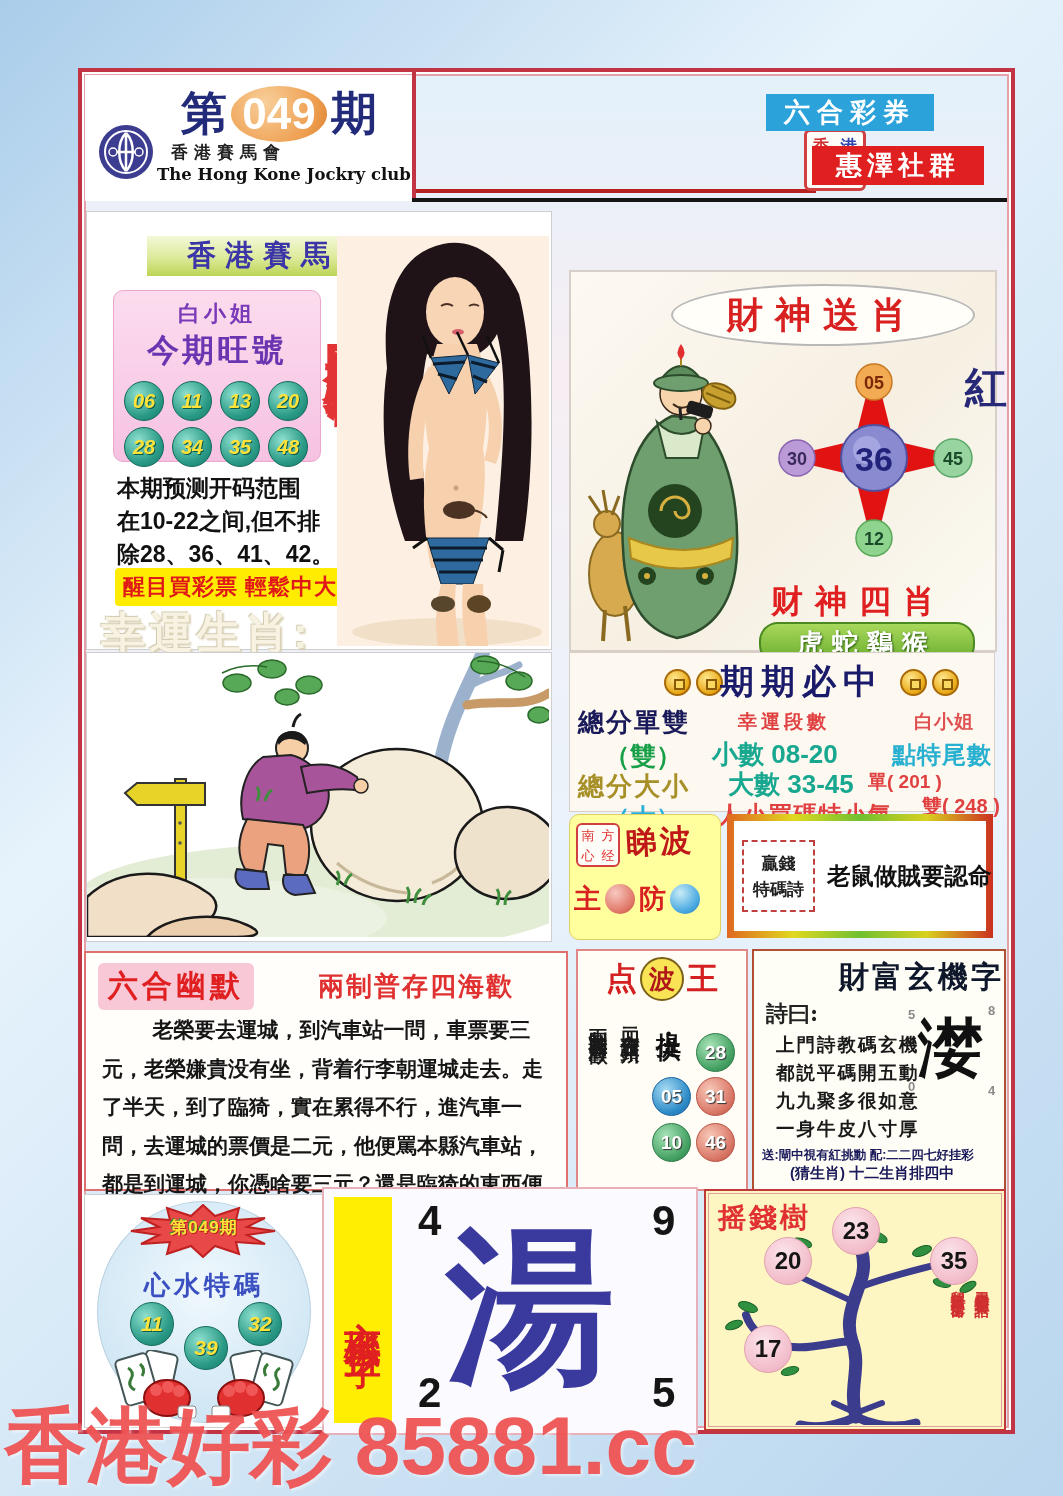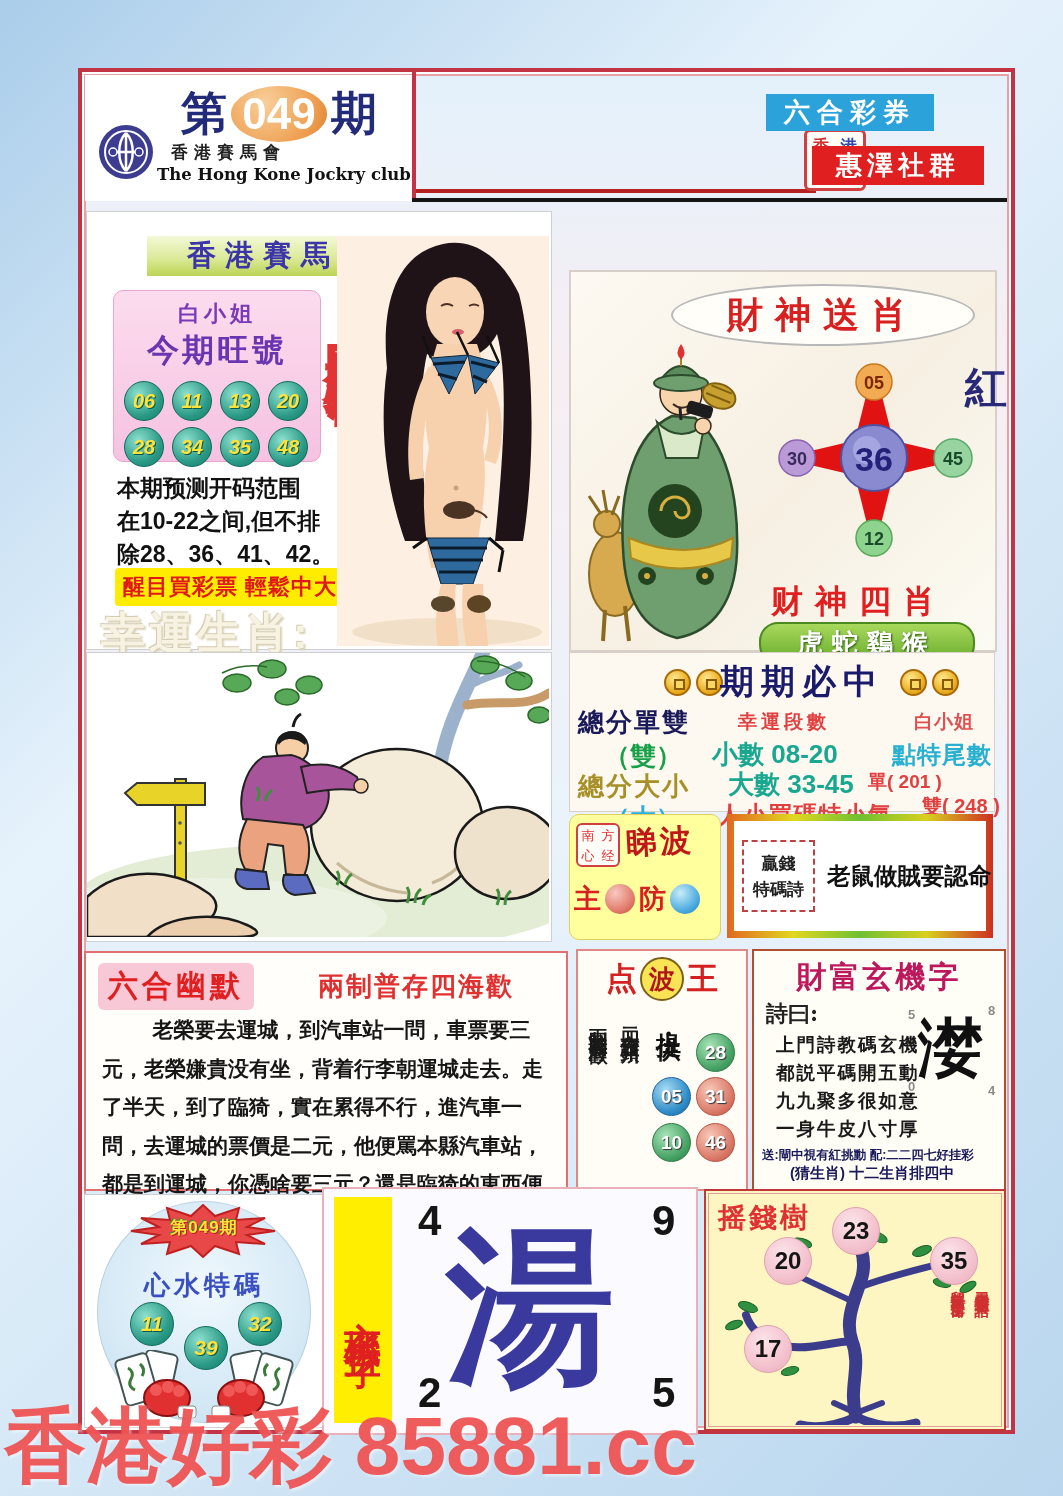--- a/index.html
+++ b/index.html
@@ -113,21 +113,21 @@
   .vcol{writing-mode:vertical-rl;text-orientation:upright;font-family:"DejaVu Serif",serif;}
   .wang-col{font-size:19px;font-weight:bold;color:#1a1a1a;letter-spacing:3px;height:172px;}
   .wang-prov{font-size:25px;font-weight:900;color:#111;letter-spacing:4px;height:120px;}
   .wang-ball{width:37px;height:37px;font-size:19px;color:#fff;text-shadow:1px 1px 1px #333;}
   .ball-green{background:radial-gradient(circle at 35% 32%,#a8e4b8,#46a264 65%,#2a7a46);border:1px solid #2a7a46;}
   .ball-blue{background:radial-gradient(circle at 35% 32%,#a8dcf4,#2e8cc8 65%,#1a64a0;);border:1px solid #1a64a0;}
   .ball-blue{background:radial-gradient(circle at 35% 32%,#a8dcf4,#2e8cc8 65%,#1a64a0);border:1px solid #1a64a0;}
   .ball-red{background:radial-gradient(circle at 35% 32%,#f8c8b8,#da7868 65%,#b85040);border:1px solid #b85040;}
   
   #p-fortune{left:670px;top:877px;width:250px;height:238px;border:2px solid #b05030;background:#fffef6;}
-  .fortune-title{left:0;top:6px;width:100%;text-align:center;font-size:30px;font-weight:900;color:#be185d;
+  .fortune-title{left:0;top:6px;width:100%;text-align:right;font-size:30px;font-weight:900;color:#0f172a;
     font-family:"DejaVu Serif",serif;letter-spacing:3px;}
   .fortune-shiyue{left:12px;top:48px;font-size:22px;font-weight:bold;color:#222;font-family:"DejaVu Serif",serif;}
   .fortune-poem{left:22px;top:80px;font-size:18.5px;line-height:28px;font-weight:bold;color:#1a1a1a;
     font-family:"DejaVu Serif",serif;letter-spacing:2px;}
   .fortune-big{left:164px;top:54px;font-size:64px;font-weight:900;color:#101010;font-family:"DejaVu Serif",serif;}
   .corner{font-size:13px;color:#8a8a8a;font-weight:bold;}
   .fortune-foot1{left:8px;top:196px;font-size:12.5px;font-weight:bold;color:#1a1a5a;white-space:nowrap;}
   .fortune-foot2{left:36px;top:213px;font-size:15px;font-weight:bold;color:#1a1a5a;white-space:nowrap;text-align:right;}
   
   #p-fold{left:240px;top:1115px;width:372px;height:244px;border:2px solid #e8b0b8;background:#fbfbff;}

